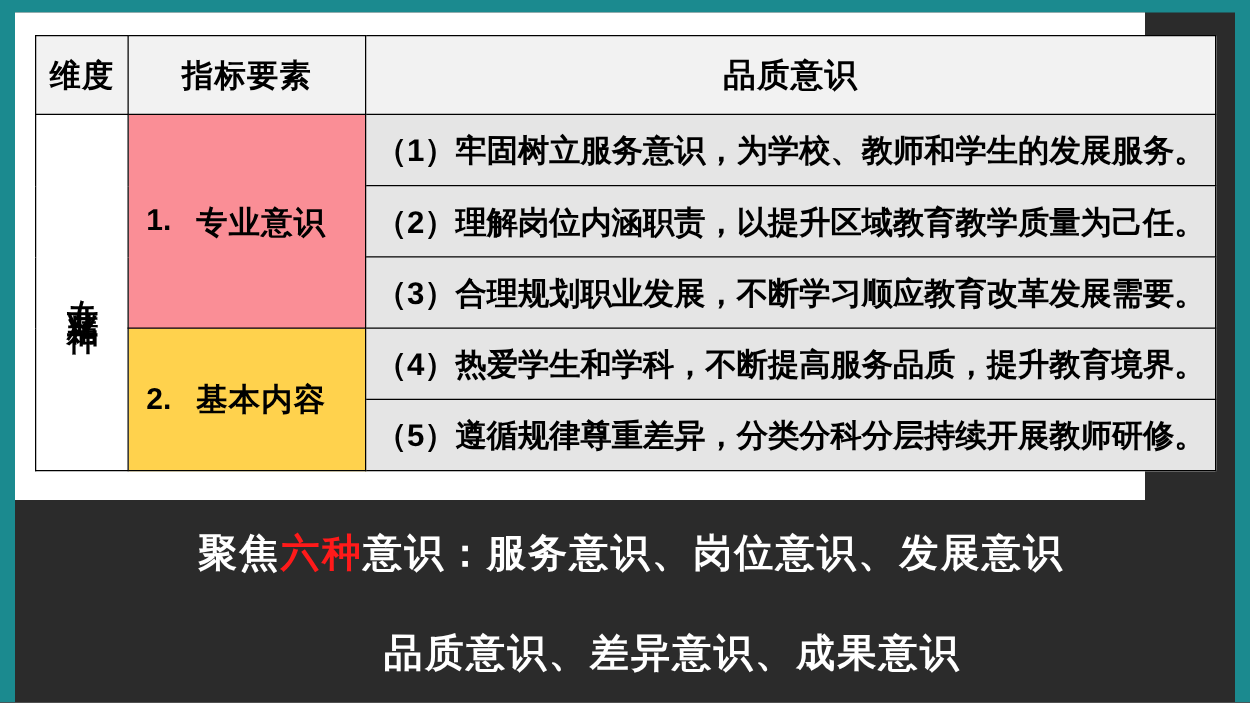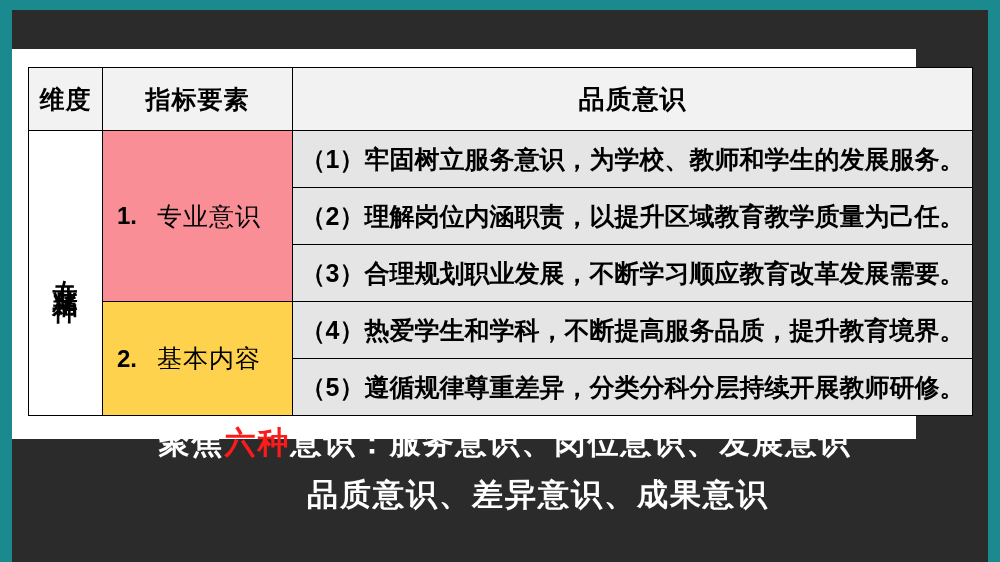--- a/index.html
+++ b/index.html
@@ -35,21 +35,20 @@
   
   .table-panel {
     position: absolute;
     left: 12px;
     top: 10px;
     width: 904px;
     height: 390px;
     background: #ffffff;
     box-sizing: border-box;
     padding: 18px 16px 0 16px;
-    margin-top: 39px;
   }
 
   table.matrix {
     border-collapse: collapse;
     width: 944px;
     table-layout: fixed;
     background: #ffffff;
   }
   table.matrix td, table.matrix th {
     border: 1px solid #000000;
@@ -101,21 +100,21 @@
   }
   .ind-inner {
     display: flex;
     align-items: center;
     justify-content: flex-start;
     padding-left: 14px;
     gap: 20px;
     white-space: nowrap;
   }
   .ind-num { font-size: 24px; font-weight: bold; }
-  .ind-label { font-size: 25px; font-weight: normal; letter-spacing: 1px; }
+  .ind-label { font-size: 25px; font-weight: bold; letter-spacing: 1px; }
 
   td.body-cell {
     background: #e5e5e5;
     font-size: 25px;
     text-align: left;
     padding: 0 8px 0 10px;
     height: 56px;
     letter-spacing: 0px;
     white-space: nowrap;
   }
@@ -126,20 +125,21 @@
     left: 12px;
     top: 404px;
     width: 976px;
     height: 158px;
     color: #ffffff;
     display: flex;
     flex-direction: column;
     justify-content: flex-start;
     padding-top: 18px;
     box-sizing: border-box;
+    gap: 28px;
   }
   .cap-line1 {
     font-size: 31px;
     font-weight: bold;
     letter-spacing: 2px;
     text-align: center;
     padding-left: 10px;
     white-space: nowrap;
   }
   .cap-line2 {

